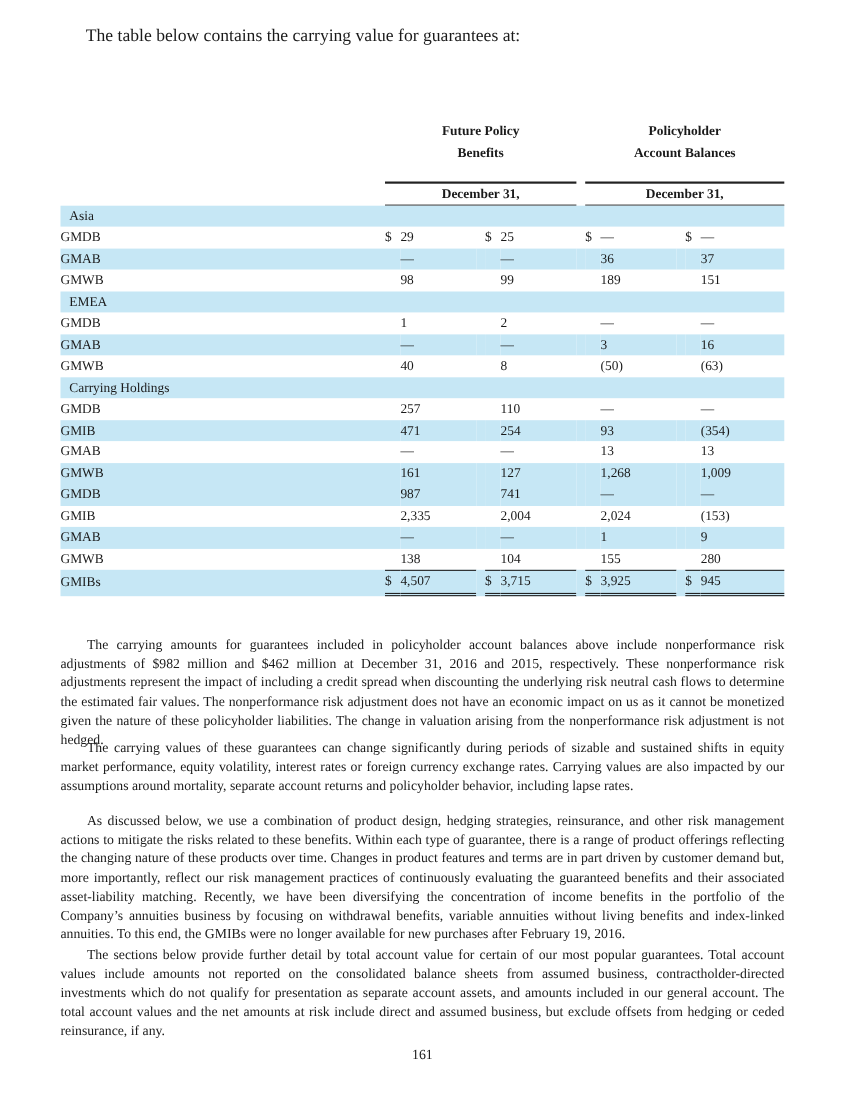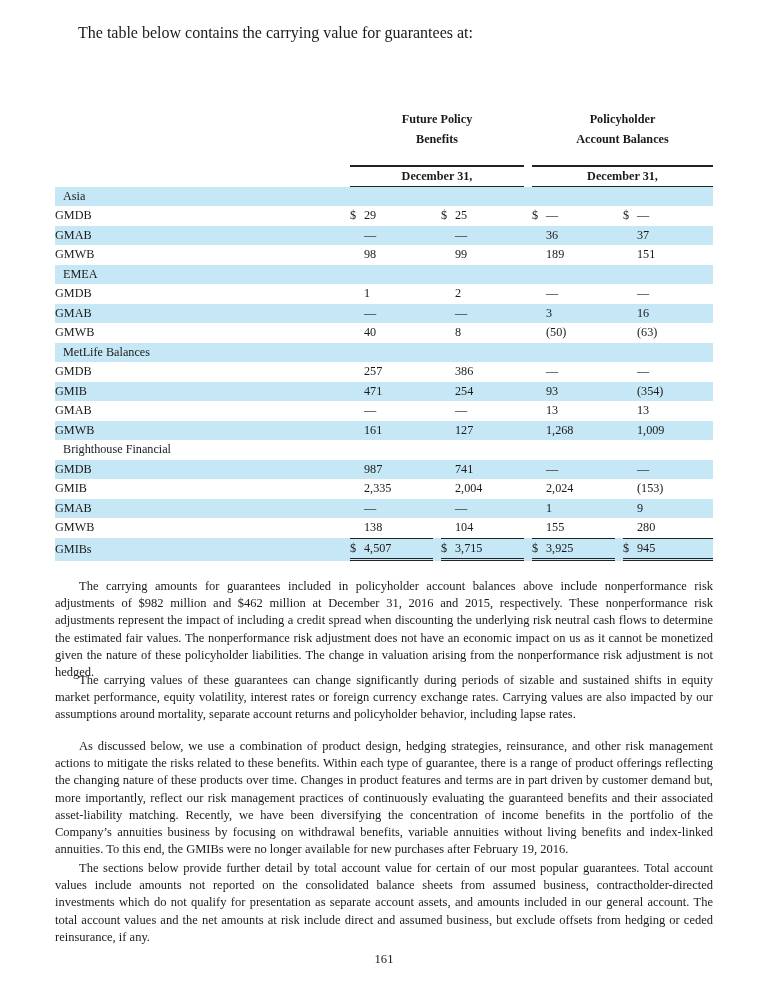--- a/index.html
+++ b/index.html
@@ -159,29 +159,29 @@
         <td class="dollar"></td>
         <td class="num">8</td>
         <td class="gap"></td>
         <td class="dollar"></td>
         <td class="num">(50)</td>
         <td class="gap"></td>
         <td class="dollar"></td>
         <td class="num">(63)</td>
       </tr>
       <tr class="sec blue">
-        <td colspan="12" class="label">MetLife Balances</td>
+        <td colspan="12" class="label">Carrying Holdings</td>
       </tr>
       <tr>
         <td class="label sub">GMDB</td>
         <td class="dollar"></td>
         <td class="num">257</td>
         <td class="gap"></td>
         <td class="dollar"></td>
-        <td class="num">386</td>
+        <td class="num">110</td>
         <td class="gap"></td>
         <td class="dollar"></td>
         <td class="num">—</td>
         <td class="gap"></td>
         <td class="dollar"></td>
         <td class="num">—</td>
       </tr>
       <tr class="blue">
         <td class="label sub">GMIB</td>
         <td class="dollar"></td>
@@ -216,23 +216,20 @@
         <td class="num">161</td>
         <td class="gap"></td>
         <td class="dollar"></td>
         <td class="num">127</td>
         <td class="gap"></td>
         <td class="dollar"></td>
         <td class="num">1,268</td>
         <td class="gap"></td>
         <td class="dollar"></td>
         <td class="num">1,009</td>
-      </tr>
-      <tr class="sec">
-        <td colspan="12" class="label">Brighthouse Financial</td>
       </tr>
       <tr class="blue">
         <td class="label sub">GMDB</td>
         <td class="dollar"></td>
         <td class="num">987</td>
         <td class="gap"></td>
         <td class="dollar"></td>
         <td class="num">741</td>
         <td class="gap"></td>
         <td class="dollar"></td>

